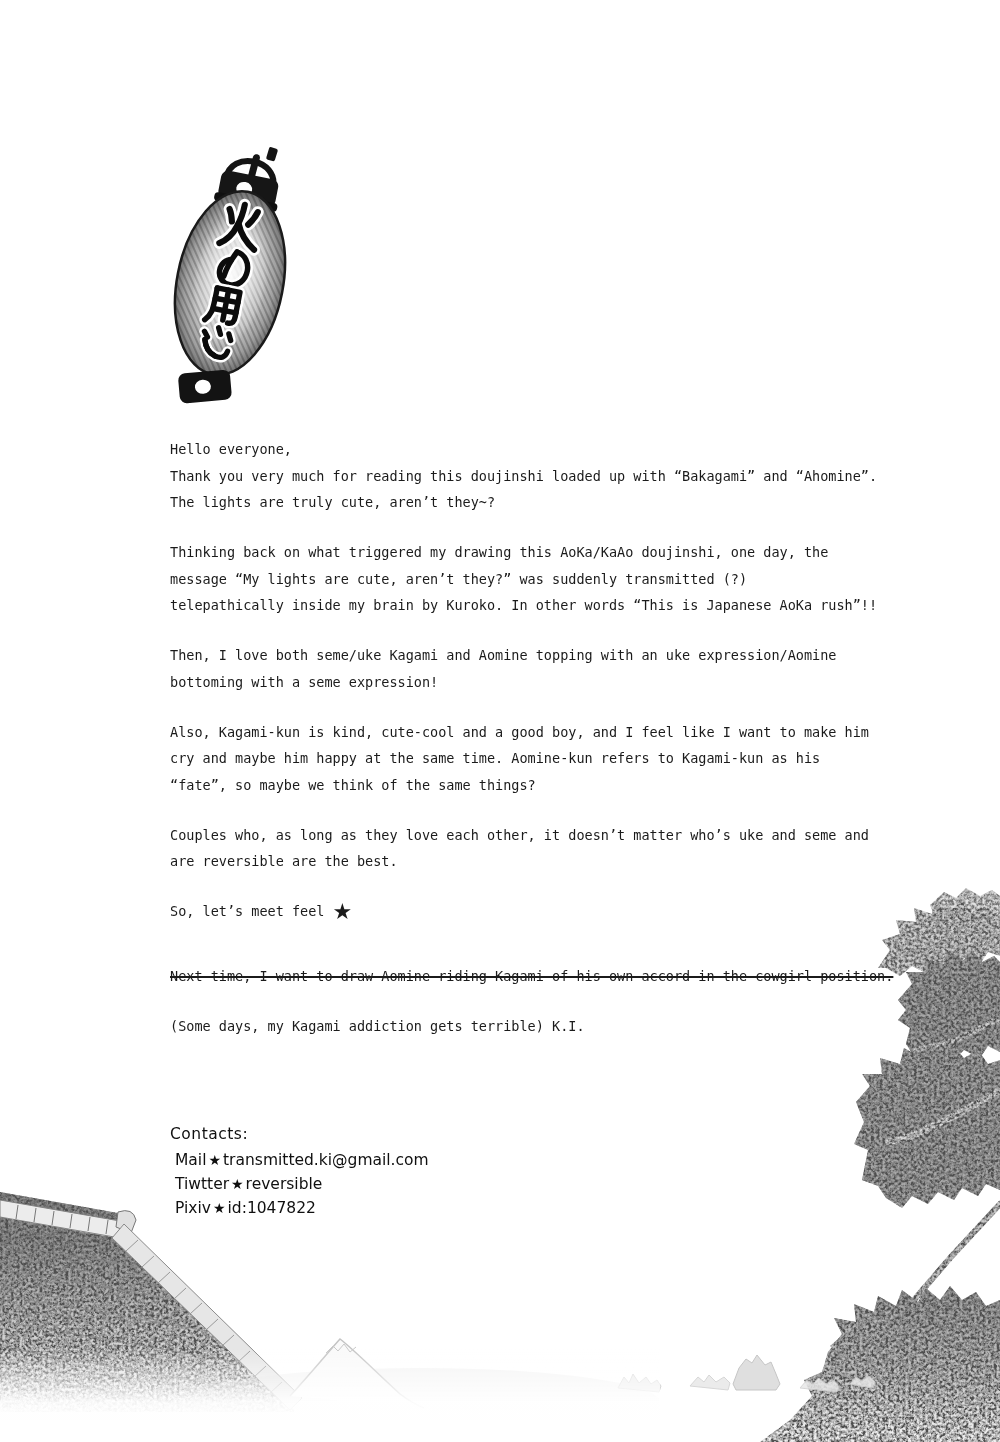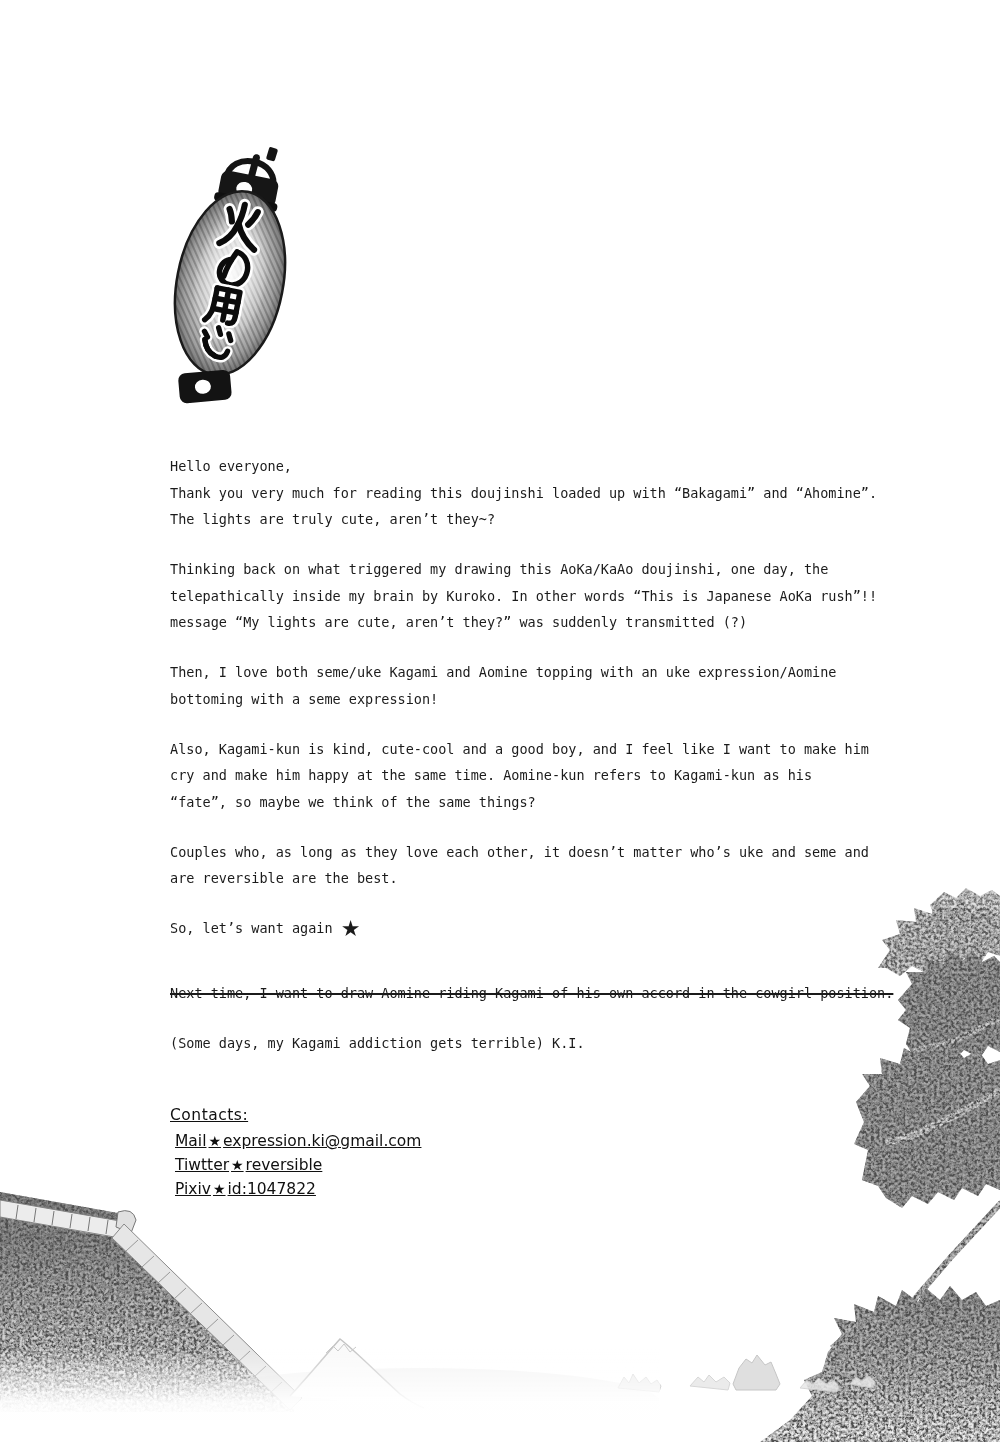--- a/index.html
+++ b/index.html
@@ -3,35 +3,35 @@
 <meta charset="utf-8">
 <style>
   html,body{margin:0;padding:0;}
   body{
     width:1000px;height:1442px;background:#ffffff;position:relative;
     font-family:"DejaVu Sans Mono","Liberation Mono",monospace;
     overflow:hidden;
   }
   #art{position:absolute;top:0;left:0;z-index:0;}
   .textblock{
-    position:absolute;left:170px;top:453px;width:780px;z-index:2;
+    position:absolute;left:170px;top:436px;width:780px;z-index:2;
     color:#1b1b1b;font-size:13.5px;line-height:26.5px;
   }
   .para{margin:0 0 23.5px 0;}
   .tline{display:block;white-space:pre;}
   .strike{text-decoration:line-through;text-decoration-thickness:1.6px;margin-top:38px;}
   .star-big{
     font-family:"DejaVu Sans","Liberation Sans",sans-serif;
     font-size:22px;line-height:0;vertical-align:-3px;
   }
   .aside{margin-top:23.5px;}
   .contacts{
-    margin-top:47px;color:#101010;
+    margin-top:83px;color:#101010;
     font-family:"DejaVu Sans","Liberation Sans",sans-serif;
-    font-size:15.5px;line-height:24px;text-decoration:underline;
+    font-size:15.5px;line-height:24px;
   }
   .contacts .heading{margin-bottom:2px;letter-spacing:0.5px;}
   .contacts .entry{padding-left:5px;}
   .contacts .star{font-size:14px;padding:0 2px;}
   
   .u{stroke:#ffffff;stroke-width:10;fill:none;stroke-linecap:round;stroke-linejoin:round;}
   .k{stroke:#0c0c0c;stroke-width:5.2;fill:none;stroke-linecap:round;stroke-linejoin:round;}
 </style>
 </head>
 <body>
@@ -256,53 +256,53 @@
 <div class="textblock">
 
   <div class="para">
     <span class="tline">Hello everyone,</span>
     <span class="tline">Thank you very much for reading this doujinshi loaded up with “Bakagami” and “Ahomine”.</span>
     <span class="tline">The lights are truly cute, aren’t they~?</span>
   </div>
 
   <div class="para">
     <span class="tline">Thinking back on what triggered my drawing this AoKa/KaAo doujinshi, one day, the</span>
+    <span class="tline">message “My lights are cute, aren’t they?” was suddenly transmitted (?)</span>
     <span class="tline">telepathically inside my brain by Kuroko. In other words “This is Japanese AoKa rush”!!</span>
-    <span class="tline">message “My lights are cute, aren’t they?” was suddenly transmitted (?)</span>
   </div>
 
   <div class="para">
     <span class="tline">Then, I love both seme/uke Kagami and Aomine topping with an uke expression/Aomine</span>
     <span class="tline">bottoming with a seme expression!</span>
   </div>
 
   <div class="para">
     <span class="tline">Also, Kagami-kun is kind, cute-cool and a good boy, and I feel like I want to make him</span>
-    <span class="tline">cry and make him happy at the same time. Aomine-kun refers to Kagami-kun as his</span>
+    <span class="tline">cry and maybe him happy at the same time. Aomine-kun refers to Kagami-kun as his</span>
     <span class="tline">“fate”, so maybe we think of the same things?</span>
   </div>
 
   <div class="para">
     <span class="tline">Couples who, as long as they love each other, it doesn’t matter who’s uke and seme and</span>
     <span class="tline">are reversible are the best.</span>
   </div>
 
   <div class="para">
-    <span class="tline"><span>So, let’s want again</span> <span class="star-big">★</span></span>
+    <span class="tline"><span>So, let’s meet feel</span> <span class="star-big">★</span></span>
     <span class="tline strike">Next time, I want to draw Aomine riding Kagami of his own accord in the cowgirl position.</span>
   </div>
 
   <div class="para aside">
     <span class="tline">(Some days, my Kagami addiction gets terrible) K.I.</span>
   </div>
 
   <div class="contacts">
     <div class="heading">Contacts:</div>
     <div class="entry">
-      <span>Mail</span><span class="star">★</span><span>expression.ki@gmail.com</span>
+      <span>Mail</span><span class="star">★</span><span>transmitted.ki@gmail.com</span>
     </div>
     <div class="entry">
       <span>Tiwtter</span><span class="star">★</span><span>reversible</span>
     </div>
     <div class="entry">
       <span>Pixiv</span><span class="star">★</span><span>id:1047822</span>
     </div>
   </div>
 
 </div>

